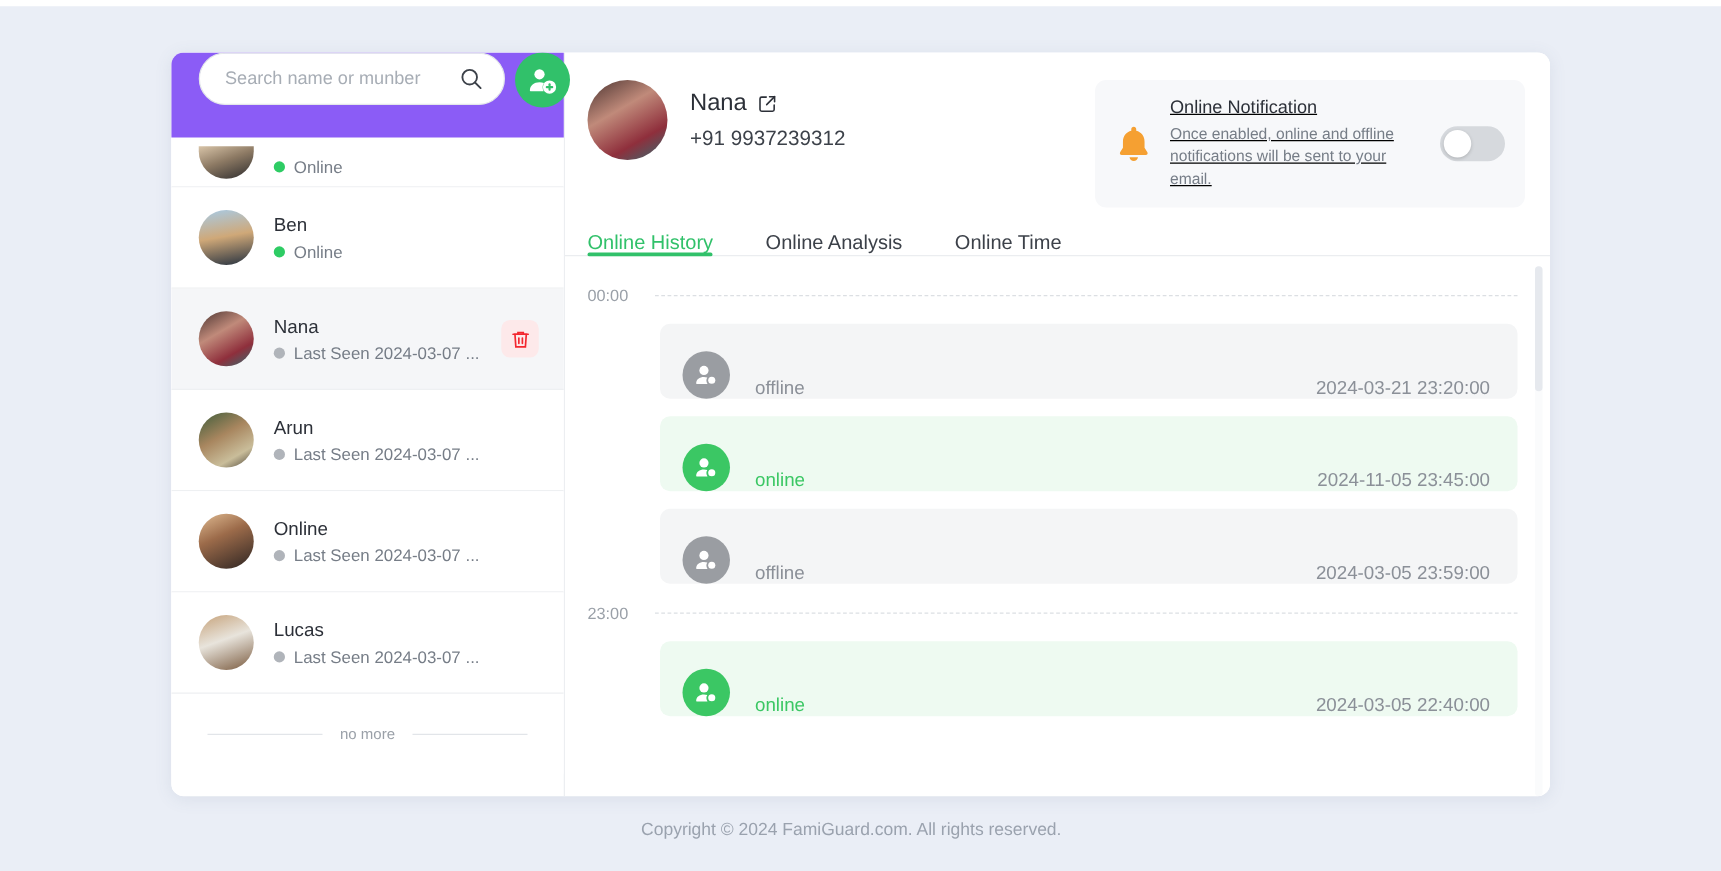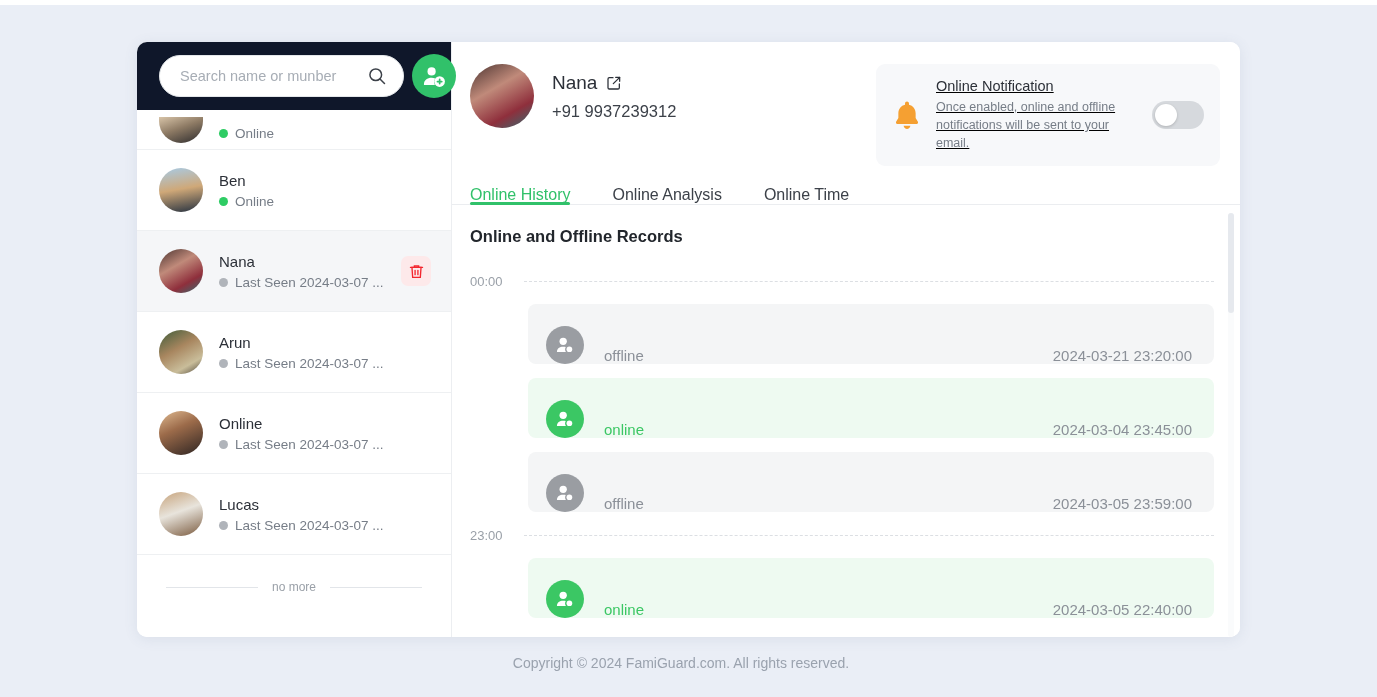--- a/index.html
+++ b/index.html
@@ -42,24 +42,24 @@
     border-right: 1px solid #eceef1;
     display: flex;
     flex-direction: column;
     position: relative;
   }
 
   .search-row {
     height: 68px;
     flex: 0 0 68px;
     display: flex;
-    align-items: center;
+    align-items: flex-start;
     padding: 0 16px 0 22px;
     gap: 8px;
-    background: #0f172a;
+    background: #8b5cf6;
     position: relative;
     z-index: 3;
   }
 
   .search-box {
     flex: 1;
     height: 42px;
     border: 1px solid #e4e7ea;
     border-radius: 21px;
     display: flex;
@@ -517,21 +517,20 @@
       </div>
     </div>
 
     <div class="tabs">
       <button class="tab active">Online History</button>
       <button class="tab">Online Analysis</button>
       <button class="tab">Online Time</button>
     </div>
 
     <div class="records-area">
-      <div class="records-title">Online and Offline Records</div>
 
       <div class="timeline">
 
         <div class="time-marker">
           <span class="label">00:00</span>
           <span class="dashed"></span>
         </div>
 
         <div class="record-row offline">
           <span class="rec-icon offline">
@@ -547,21 +546,21 @@
 
         <div class="record-row online">
           <span class="rec-icon online">
             <svg viewBox="0 0 24 24" width="22" height="22" fill="#ffffff">
               <circle cx="10" cy="8" r="4"></circle>
               <path d="M3.2 19.4c0-3.5 3-5.6 6.8-5.6 1 0 2 .15 2.9.45-.5.75-.8 1.65-.8 2.6 0 1.1.4 2.1 1 2.9H3.7a.5.5 0 0 1-.5-.35z"></path>
               <circle cx="16.8" cy="16.6" r="3.1"></circle>
             </svg>
           </span>
           <span class="rec-status online">online</span>
-          <span class="rec-time">2024-03-04 23:45:00</span>
+          <span class="rec-time">2024-11-05 23:45:00</span>
         </div>
 
         <div class="record-row offline">
           <span class="rec-icon offline">
             <svg viewBox="0 0 24 24" width="22" height="22" fill="#ffffff">
               <circle cx="10" cy="8" r="4"></circle>
               <path d="M3.2 19.4c0-3.5 3-5.6 6.8-5.6 1 0 2 .15 2.9.45-.5.75-.8 1.65-.8 2.6 0 1.1.4 2.1 1 2.9H3.7a.5.5 0 0 1-.5-.35z"></path>
               <circle cx="16.8" cy="16.6" r="3.1"></circle>
             </svg>
           </span>

